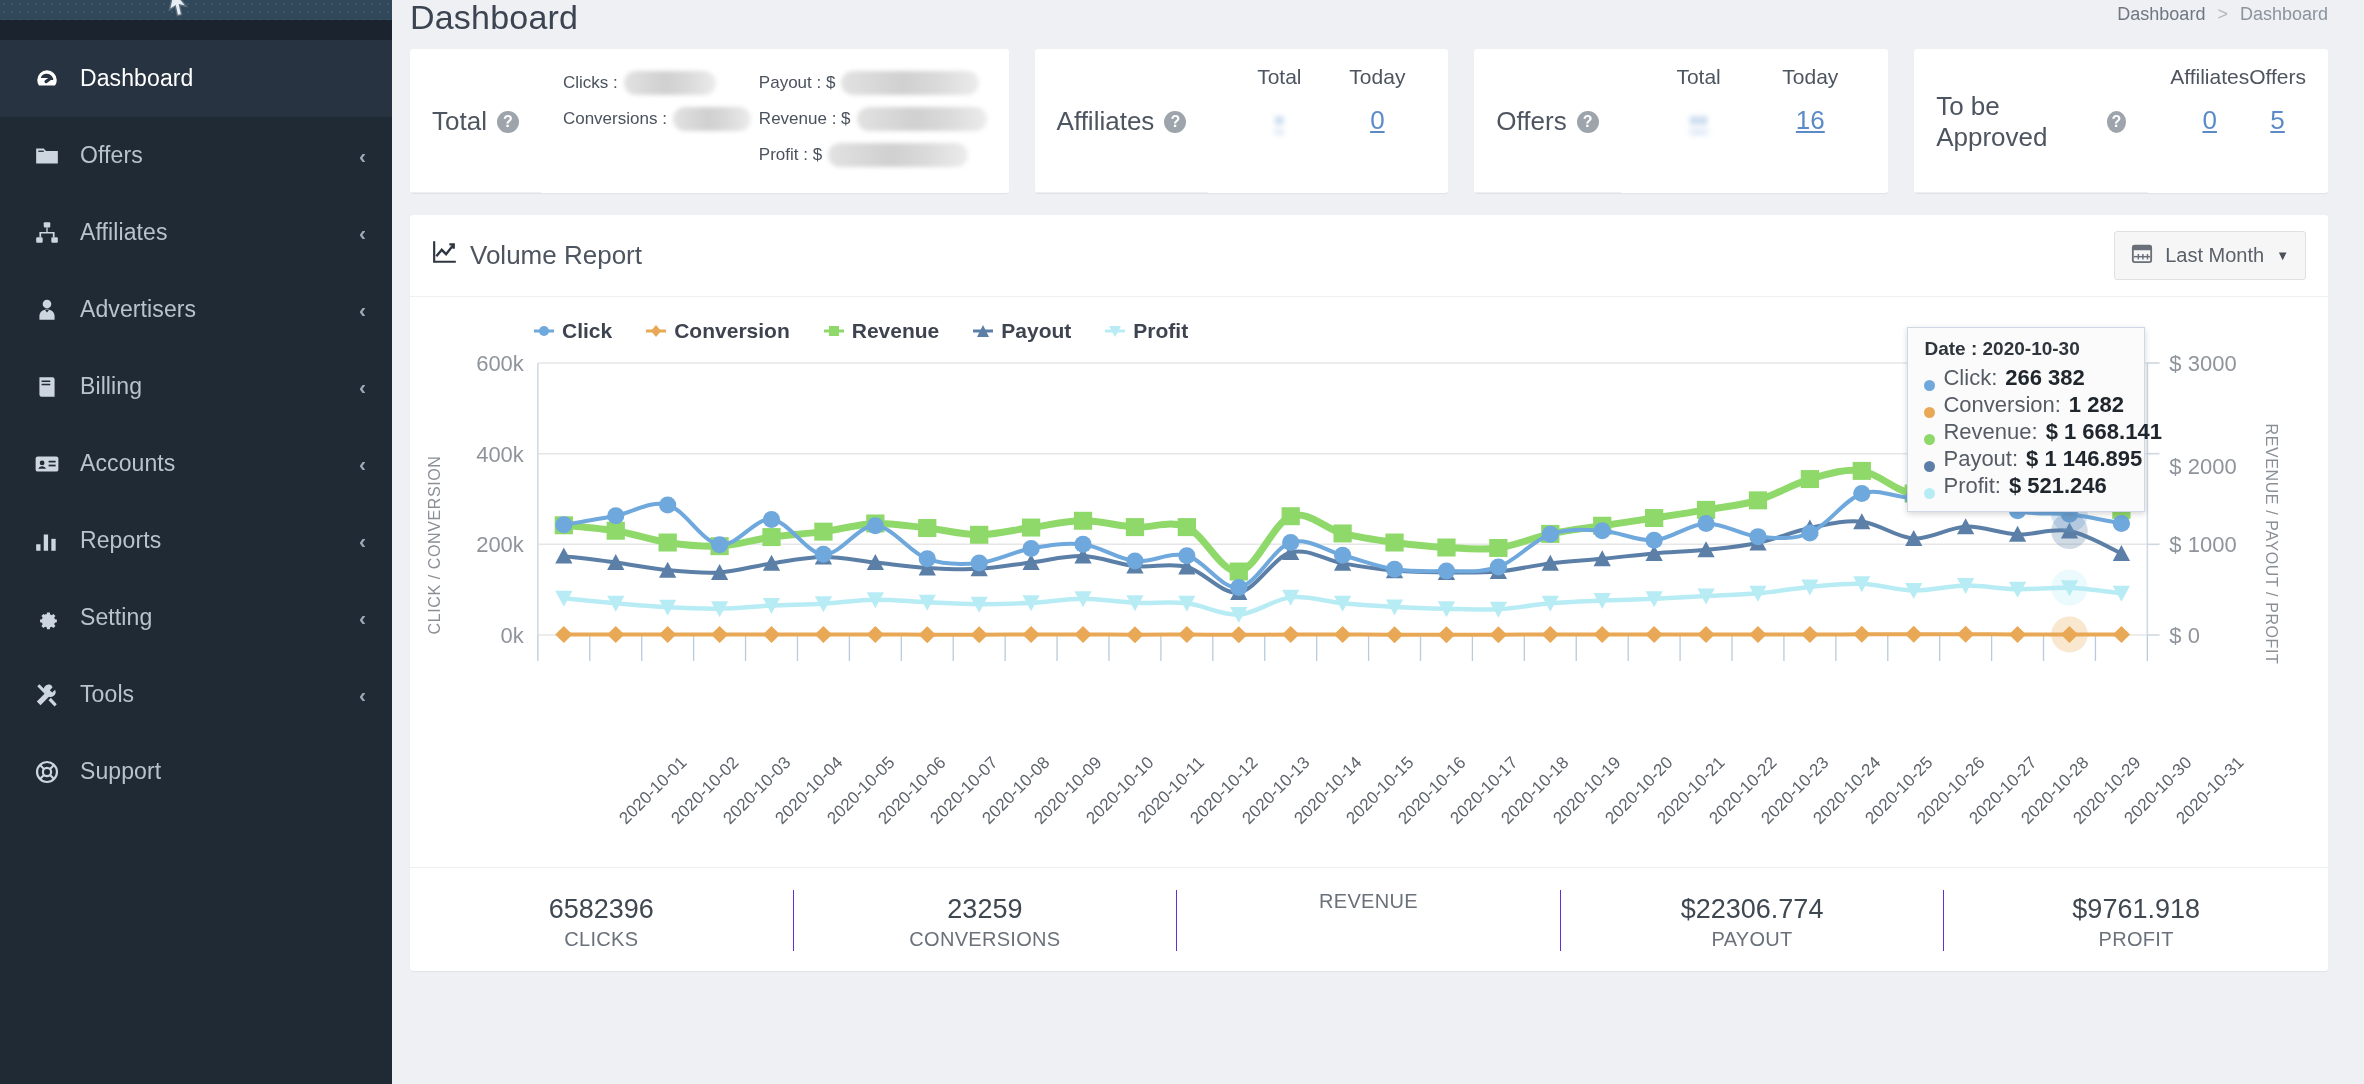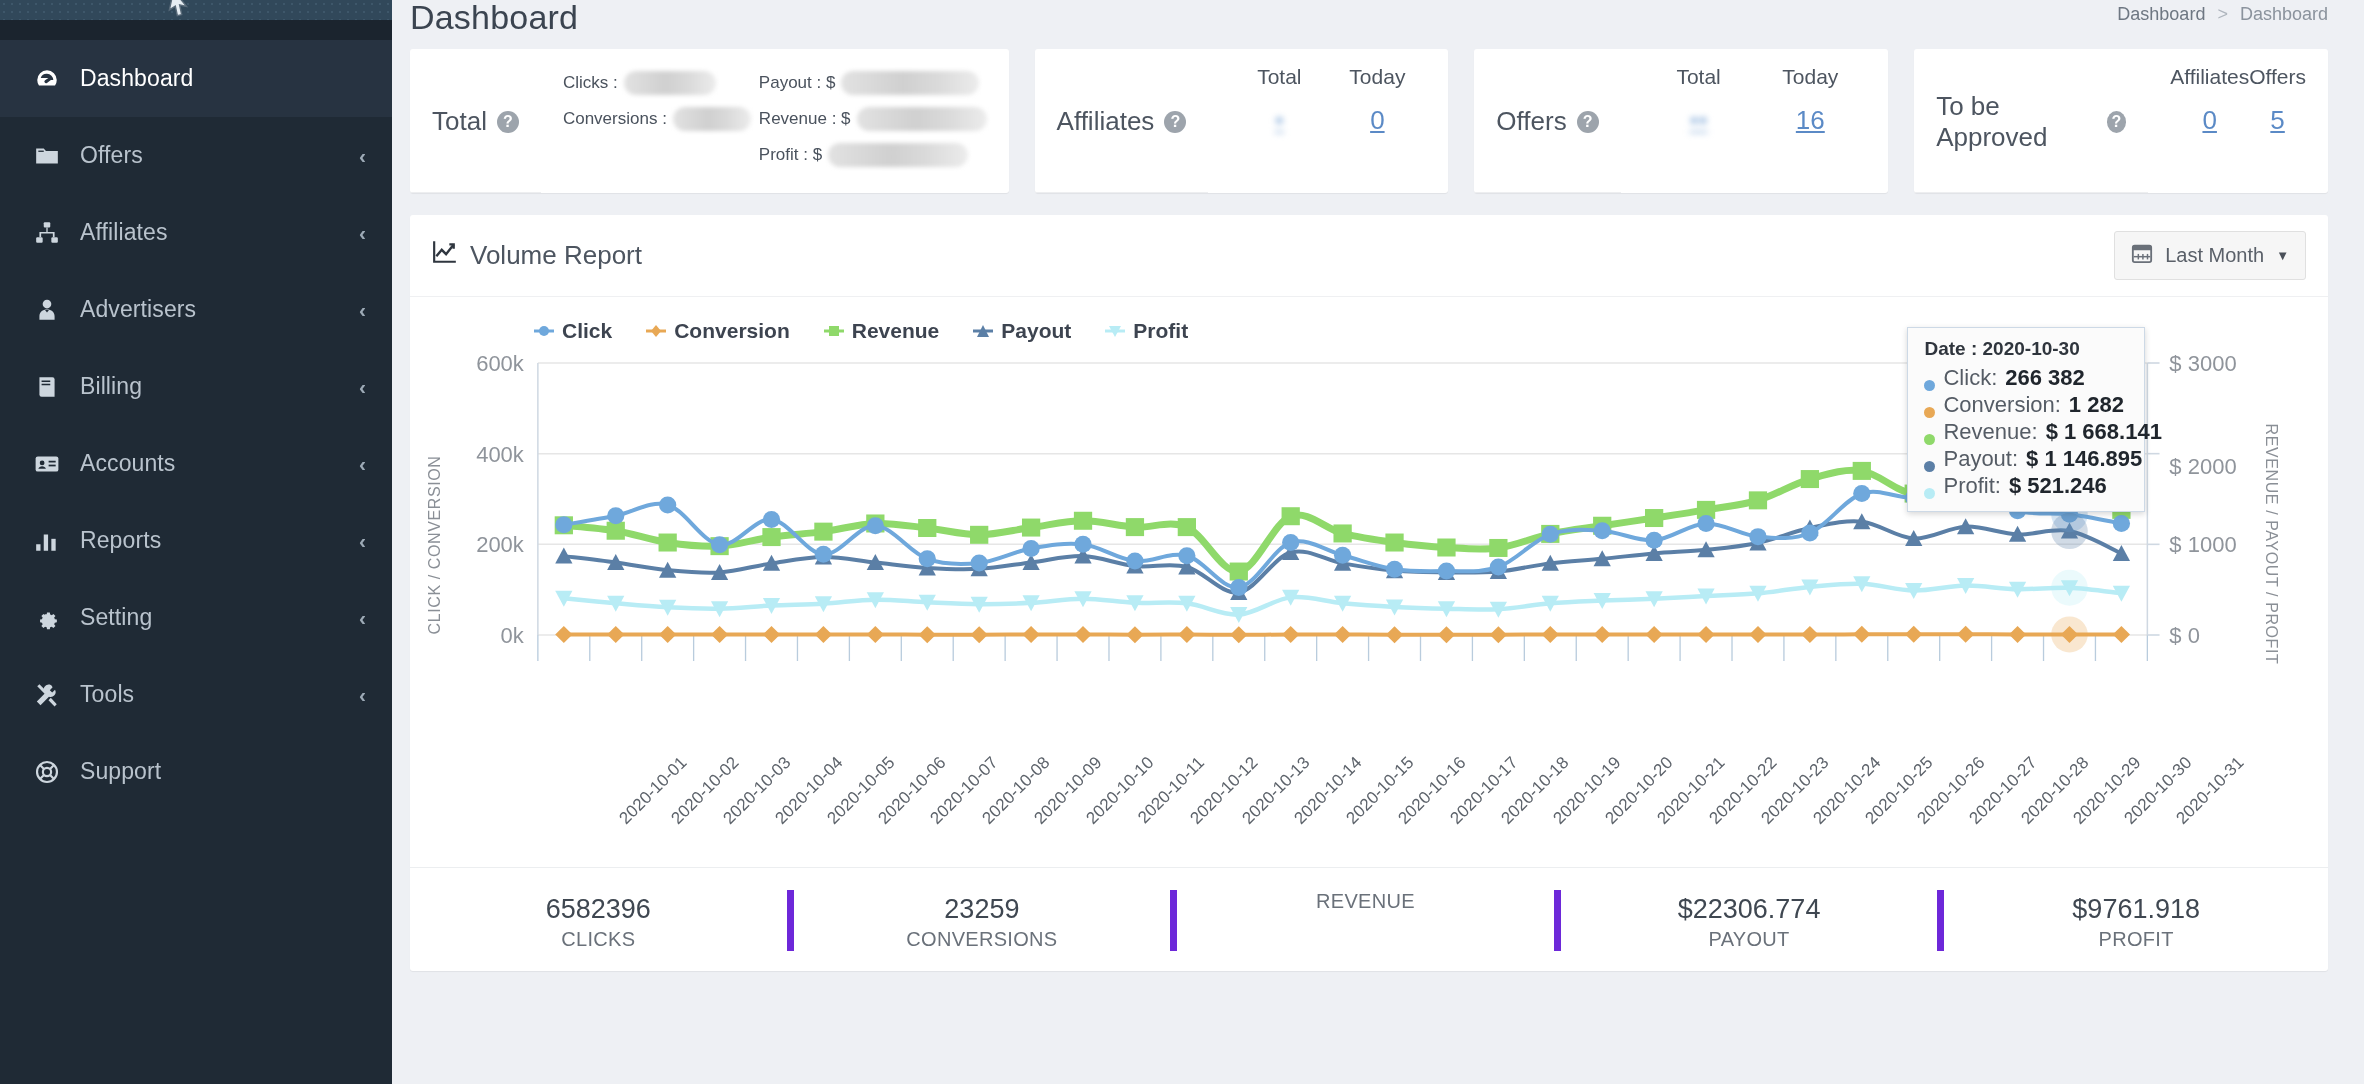--- a/index.html
+++ b/index.html
@@ -208,21 +208,21 @@
   #chart-tooltip .tt-row .tt-k { color: #555c65; }
   #chart-tooltip .tt-row .tt-v { font-weight: 700; color: #20262d; }
 
   
   .summary {
     display: flex; border-top: 1px solid #eceef0;
     padding: 22px 0 20px 0;
   }
   .sum-col {
     flex: 1 1 20%; text-align: center;
-    border-right: 7px solid #6d28d9;
+    border-right: 1px solid #6d28d9;
   }
   .sum-col:last-child { border-right: none; }
   .sum-val { font-size: 27px; color: #3f4751; line-height: 38px; }
   .sum-lbl { font-size: 20px; color: #6a717a; letter-spacing: .3px; }
 </style>
 </head>
 <body>
 
 <div id="root">
 

